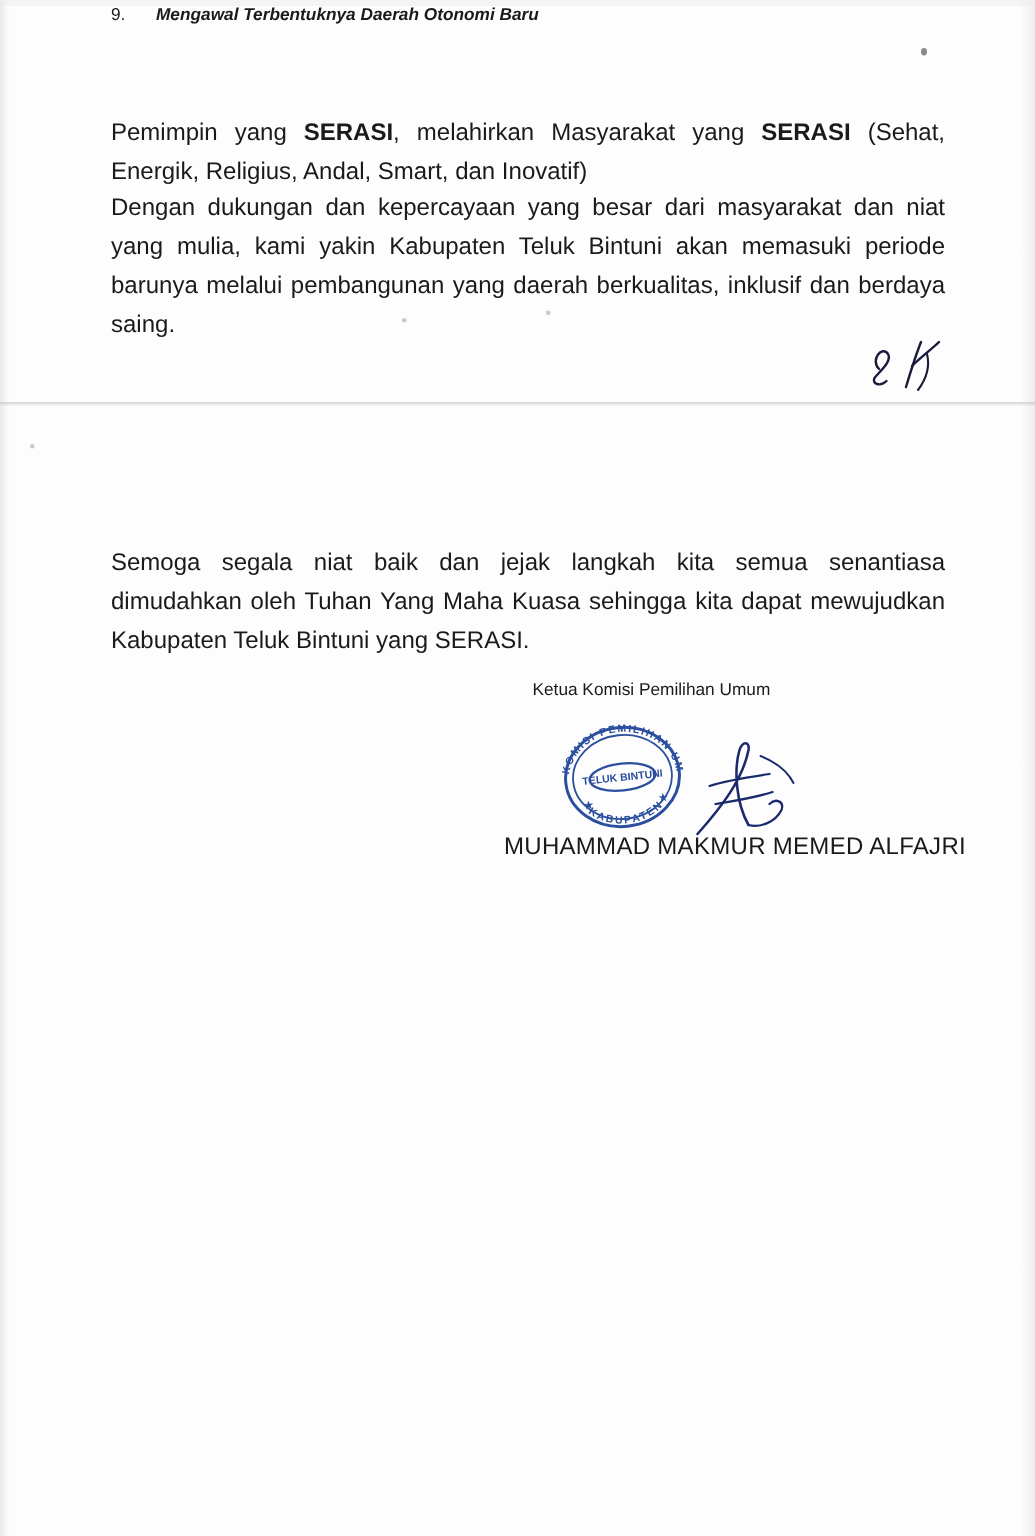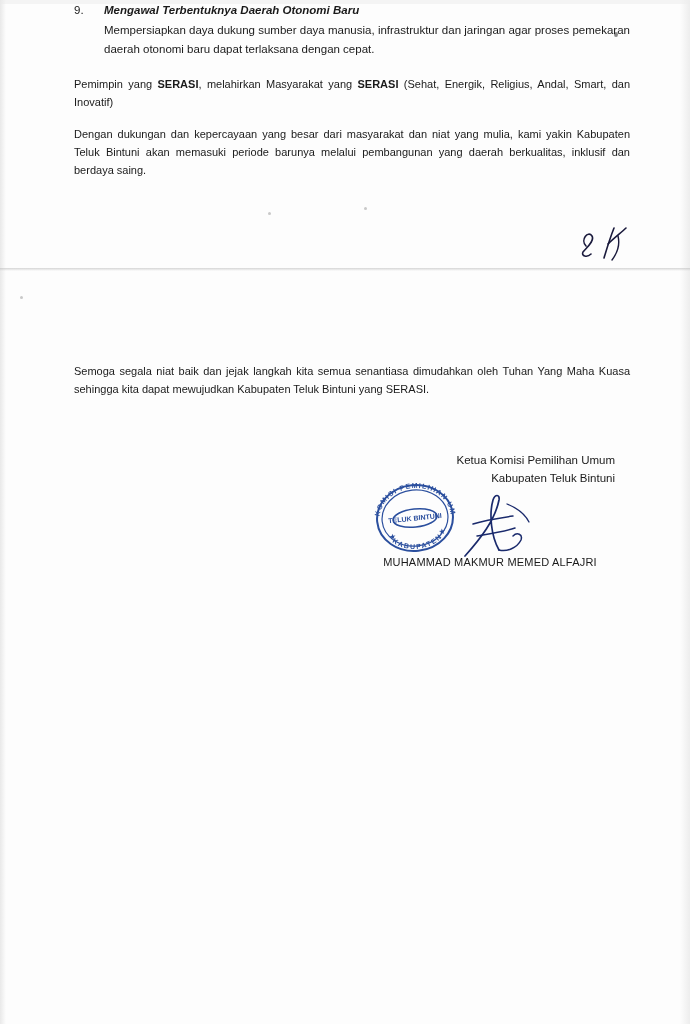--- a/index.html
+++ b/index.html
@@ -85,21 +85,21 @@
     font-size: 11.5px;
     line-height: 1.62;
     text-align: justify;
     margin-top: 2px;
   }
 
   .para {
     position: absolute;
     left: 0;
     right: 0;
-    font-size: 11px;
+    font-size: 16px;
     line-height: 1.62;
     text-align: justify;
   }
   .para b { font-weight: 700; }
 
   .p-serasi { top: 76px; }
   .p-dukungan { top: 126px; }
   .p-semoga { top: 363px; }
 
   
@@ -111,36 +111,36 @@
     height: 50px;
     pointer-events: none;
   }
 
   
   .sign-block {
     position: absolute;
     left: 355px;
     top: 452px;
     width: 260px;
-    text-align: right;
+    text-align: left;
     font-size: 11.5px;
     line-height: 1.55;
   }
   .sign-line1, .sign-line2 {
     display: block;
   }
   .sign-line2 { margin-top: 0px; }
 
   .sign-name {
     position: absolute;
     left: 330px;
     top: 556px;
     width: 320px;
     text-align: center;
-    font-size: 11px;
+    font-size: 16px;
     letter-spacing: 0.2px;
   }
 
   
   .stamp {
     position: absolute;
     left: 363px;
     top: 479px;
     width: 104px;
     height: 78px;
@@ -177,21 +177,20 @@
   <div class="speck" style="left:364px; top:207px; width:3px; height:3px;"></div>
   <div class="speck" style="left:20px; top:296px; width:3px; height:3px;"></div>
   <div class="speck" style="left:614px; top:32px; width:4px; height:5px; background:#8a8a8a;"></div>
 
   <div class="content">
 
     <div class="list-item">
       <div class="list-num">9.</div>
       <div class="list-body">
         <div class="list-title">Mengawal Terbentuknya Daerah Otonomi Baru</div>
-        <div class="list-text">Mempersiapkan daya dukung sumber daya manusia, infrastruktur dan jaringan agar proses pemekaran daerah otonomi baru dapat terlaksana dengan cepat.</div>
       </div>
     </div>
 
     <div class="para p-serasi"><span>Pemimpin yang </span><b>SERASI</b><span>, melahirkan Masyarakat yang </span><b>SERASI</b><span> (Sehat, Energik, Religius, Andal, Smart, dan Inovatif)</span></div>
 
     <div class="para p-dukungan">Dengan dukungan dan kepercayaan yang besar dari masyarakat dan niat yang mulia, kami yakin Kabupaten Teluk Bintuni akan memasuki periode barunya melalui pembangunan yang daerah berkualitas, inklusif dan berdaya saing.</div>
 
     <div class="para p-semoga">Semoga segala niat baik dan jejak langkah kita semua senantiasa dimudahkan oleh Tuhan Yang Maha Kuasa sehingga kita dapat mewujudkan Kabupaten Teluk Bintuni yang SERASI.</div>
 
   </div>
@@ -200,21 +199,20 @@
     <svg width="80" height="50" viewBox="0 0 80 50" fill="none" xmlns="http://www.w3.org/2000/svg">
       <path d="M12 28 C 6 22, 14 12, 18 18 C 21 23, 12 30, 9 34 C 7 38, 13 40, 17 36" stroke="#1a1a3c" stroke-width="1.6" stroke-linecap="round" fill="none"></path>
       <path d="M40 10 C 36 20, 33 30, 30 40" stroke="#1a1a3c" stroke-width="1.6" stroke-linecap="round" fill="none"></path>
       <path d="M34 26 C 40 20, 48 14, 52 10" stroke="#1a1a3c" stroke-width="1.6" stroke-linecap="round" fill="none"></path>
       <path d="M44 18 C 46 26, 44 34, 38 42" stroke="#1a1a3c" stroke-width="1.4" stroke-linecap="round" fill="none"></path>
     </svg>
   </div>
 
   <div class="sign-block">
     <span class="sign-line1">Ketua Komisi Pemilihan Umum</span>
-    <span class="sign-line2">Kabupaten Teluk Bintuni</span>
   </div>
 
   <div class="stamp">
     <svg width="104" height="78" viewBox="0 0 104 78" xmlns="http://www.w3.org/2000/svg">
       <defs>
         <path id="arcTop" d="M 16,40 A 36,31 0 0 1 88,40" fill="none"></path>
         <path id="arcBot" d="M 18,41 A 34,29 0 0 0 86,41" fill="none"></path>
       </defs>
       <g transform="rotate(-6 52 39)">
         <ellipse cx="52" cy="39" rx="38" ry="33" fill="none" stroke="#2b4f9e" stroke-width="2"></ellipse>

